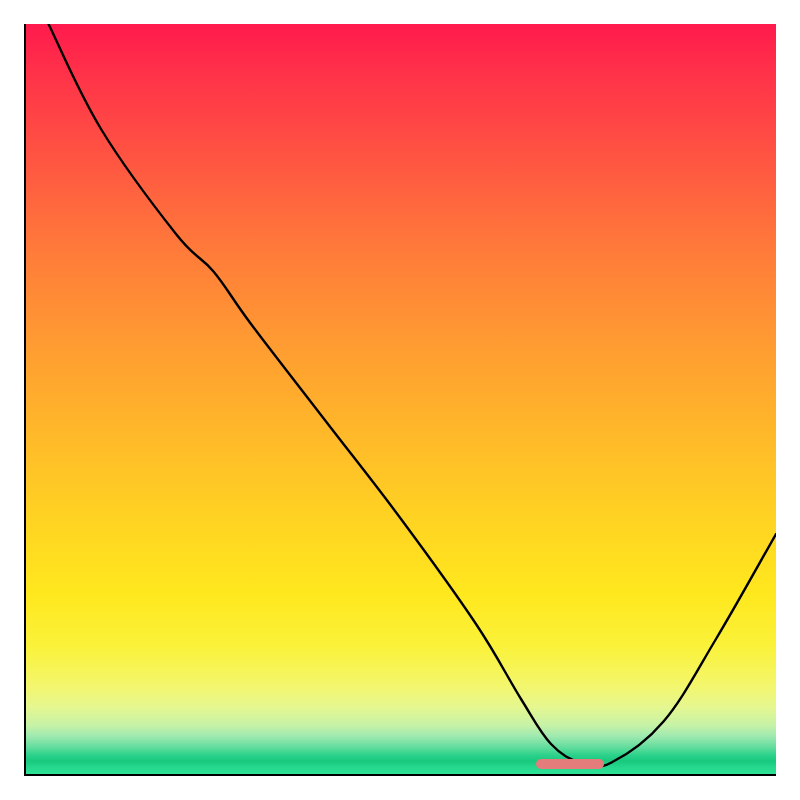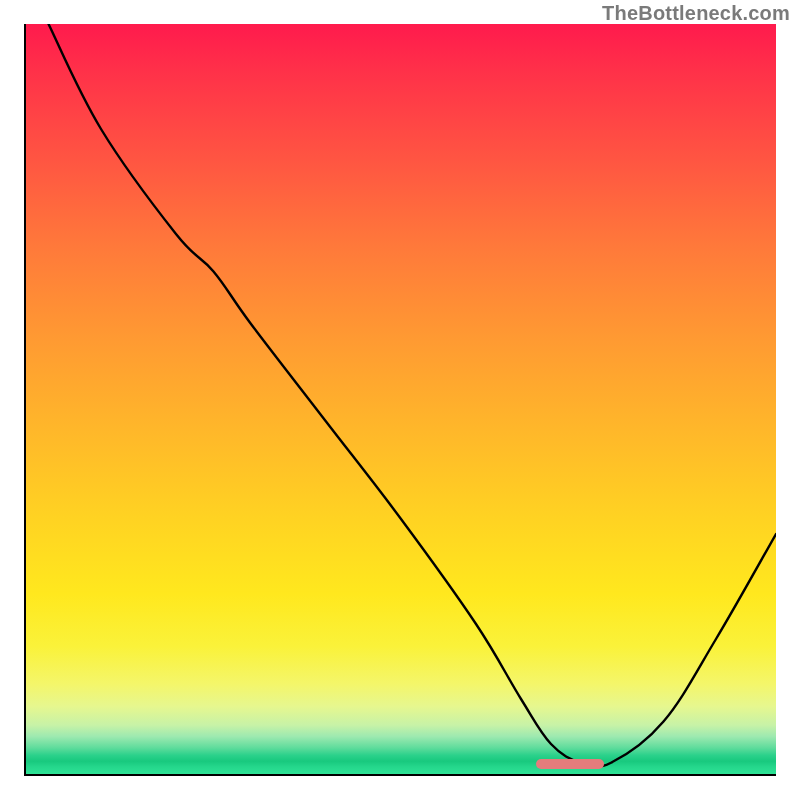--- a/index.html
+++ b/index.html
@@ -72,21 +72,20 @@
     height: 10px;
     border-radius: 6px;
     background: #e47c7c;
   }
 </style>
 </head>
 <body>
 
 <div class="chart-container">
 
-  <div class="watermark">TheBottleneck.com</div>
 
   <div class="plot-area">
     <div class="gradient-bg"></div>
 
     <svg class="curve-svg" viewBox="0 0 750 750" preserveAspectRatio="none">
       <path fill="none" stroke="#000" stroke-width="2.4" stroke-linejoin="round" stroke-linecap="round" d="M 22.5,0 C 31.95,18.9 52.05,67.2 75,105 C 97.95,142.8 129.75,184.35000000000002 150,210 C 170.25,235.64999999999998 174,231.29999999999995 187.5,247.49999999999994 C 201,263.69999999999993 204.75,273 225,300 C 245.25,327 273,362.4 300,397.5 C 327,432.6 348,458.55 375,495 C 402,531.45 428.4,567.6 450,600 C 471.6,632.4 481.5,653.4 495,675 C 508.5,696.6 514.2,708.525 525,720 C 535.8,731.475 544.2,735.375 555,738.75 C 565.8,742.125 570.15,746.175 585,738.75 C 599.85,731.325 618.6,719.775 637.5,697.5 C 656.4,675.225 669.75,648.75 690,615 C 710.25,581.25 739.2,528.9 750,510"></path>
     </svg>
 
     <div class="marker" style="left: 510px; width: 67.5px; top: 735.25px; background: rgb(228, 124, 124);"></div>
   </div>

